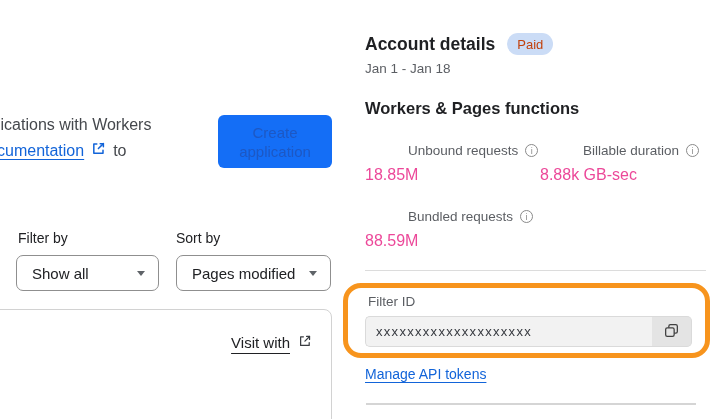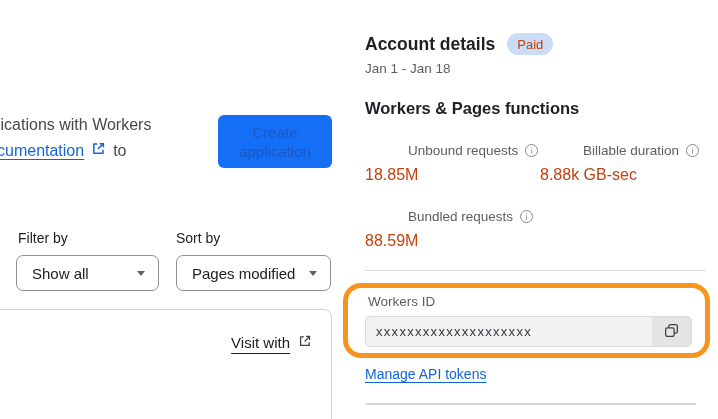--- a/index.html
+++ b/index.html
@@ -48,21 +48,21 @@
     background:#cbdcf6; color:#c2410c; font-size:13px; height:22px;
     padding:0 10px; border-radius:12px; display:flex; align-items:center;
   }
   .date-range { position:absolute; left:365px; top:61px; font-size:13.5px; color:#5b5e63; }
   .section-title { position:absolute; left:365px; top:99px; font-size:16.5px; font-weight:700; color:#1f2023; }
   .stat { position:absolute; }
   .stat-0 { left:365px; top:143px; }
   .stat-1 { left:540px; top:143px; }
   .stat-2 { left:365px; top:209px; }
   .stat-label { font-size:13.5px; color:#5b5e63; display:flex; align-items:center; white-space:nowrap;margin-left:43px; }
-  .stat-value { font-size:16px; color:#c2410c; margin-top:8px; }
+  .stat-value { font-size:16px; color:#ec4899; margin-top:8px; }
   .info-icon { display:inline-block; width:13px; height:13px; border:1px solid #8a8a8a; border-radius:50%; position:relative; margin-left:7px; flex:0 0 auto; }
   .info-icon::after { content:"i"; position:absolute; top:50%; left:50%; transform:translate(-50%,-54%); font-size:9px; color:#8a8a8a; }
   .divider { position:absolute; background:#dcdcdc; height:1px; }
   .divider-1 { left:365px; top:270px; width:341px; }
   .divider-2 { left:366px; top:403px; width:330px; height:2px; background:#d5d5d5; }
   .account-id-label { position:absolute; left:368px; top:294px; font-size:13.5px; color:#5b5e63; }
   .id-group { position:absolute; left:365px; top:316px; width:327px; height:31px; display:flex; }
   .id-input {
     flex:1; min-width:0; background:#f2f2f2; border:1px solid #dadada; border-right:none;
     border-radius:5px 0 0 5px; padding:12px 10px; font-size:13px; letter-spacing:1.3px;
@@ -153,21 +153,21 @@
   <div class="stat stat-2">
     <div class="stat-label">
       <span>Bundled requests</span>
       <span class="info-icon"></span>
     </div>
     <div class="stat-value">88.59M</div>
   </div>
 
   <div class="divider divider-1"></div>
 
-  <div class="account-id-label">Workers ID</div>
+  <div class="account-id-label">Filter ID</div>
   <div class="id-group">
     <input class="id-input" readonly="" value="xxxxxxxxxxxxxxxxxxxx" style="">
     <button class="copy-btn">
       <span>
         <svg viewBox="0 0 16 16" width="17" height="17">
           <rect x="5.5" y="2.5" width="8" height="8" rx="1.5" fill="none" stroke="#404040" stroke-width="1.2"></rect>
           <rect x="2.5" y="5.5" width="8" height="8" rx="1.5" fill="#e4e4e4" stroke="#404040" stroke-width="1.2"></rect>
         </svg>
       </span>
     </button>

